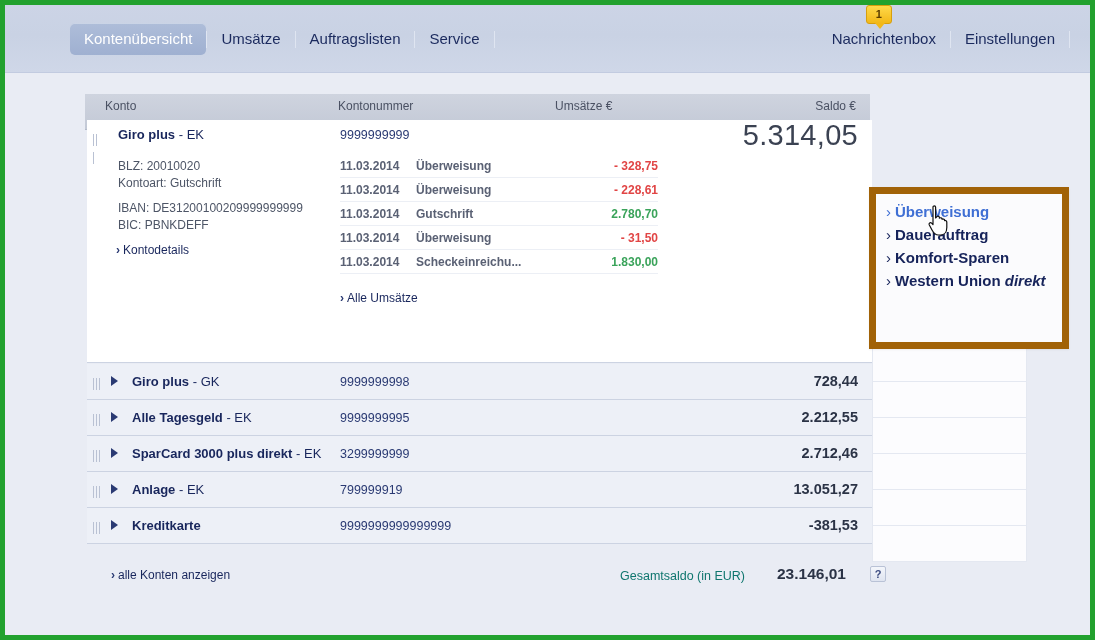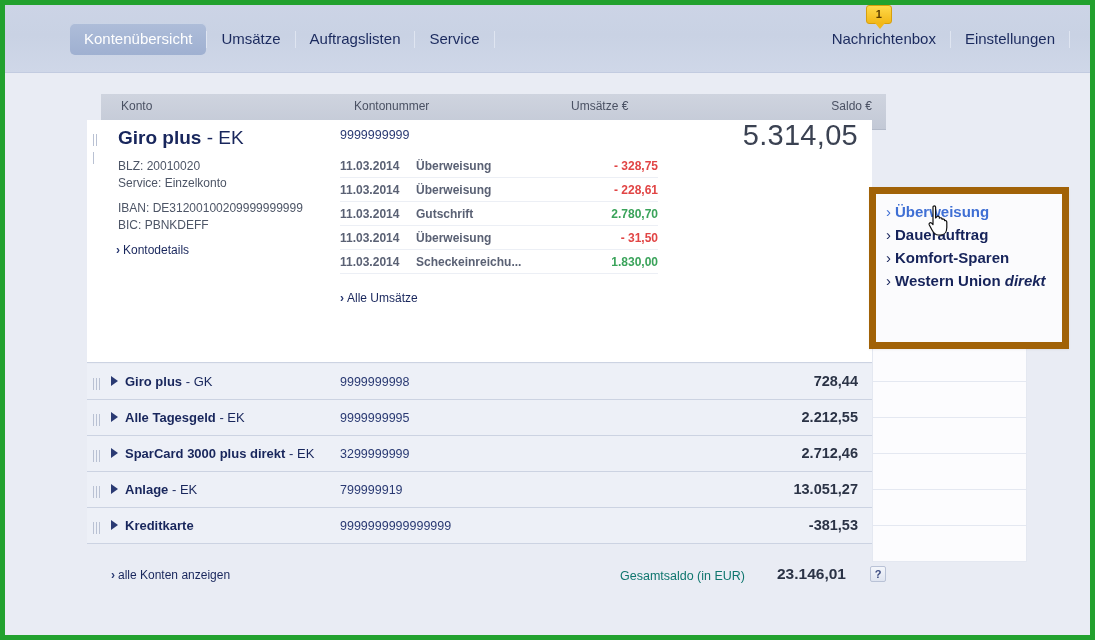--- a/index.html
+++ b/index.html
@@ -83,21 +83,21 @@
     border-right: 5px solid transparent;
     border-top: 6px solid #f2b818;
   }
 
   
   #content { position: relative; }
 
   
   #tbl-head {
     position: absolute;
-    left: 96px; top: 21px;
+    left: 80px; top: 21px;
     width: 785px; height: 36px;
     background: linear-gradient(180deg,#cfd4df 0%, #c3c9d6 100%);
     border-bottom: 1px solid #b3bac9;
   }
   #tbl-head div {
     position: absolute;
     top: 5px;
     font-size: 12px;
     color: #4a5163;
   }
@@ -119,21 +119,21 @@
     width: 8px; height: 12px;
   }
   .handle i {
     display: inline-block;
     width: 1px; height: 12px;
     background: #b9c1d3;
     margin-right: 2px;
   }
   #acct-open .aname {
     position: absolute; left: 31px; top: 7px;
-    font-size: 19px; font-weight: bold; color: #18265c;
+    font-size: 13px; font-weight: bold; color: #18265c;
   }
   #acct-open .aname span.sub { font-weight: normal; }
   #acct-open .anum {
     position: absolute; left: 253px; top: 8px;
     font-size: 12.5px; color: #2a3a73;
   }
   #acct-open .abal {
     position: absolute; right: 14px; top: -1px;
     font-size: 29px; color: #3b4252; letter-spacing: .3px;
   }
@@ -194,21 +194,21 @@
   }
   .row .handle { position: absolute; left: 6px; top: 12px; }
   .row .tri {
     position: absolute; left: 24px; top: 12px;
     width: 0; height: 0;
     border-top: 5px solid transparent;
     border-bottom: 5px solid transparent;
     border-left: 7px solid #2a3a73;
   }
   .row .rname {
-    position: absolute; left: 38px; top: 10px;
+    position: absolute; left: 45px; top: 10px;
     font-size: 13px; font-weight: bold; color: #18265c;
     white-space: nowrap;
   }
   .row .rname span.sub { font-weight: normal; }
   .row .rnum {
     position: absolute; left: 253px; top: 11px;
     font-size: 12.5px; color: #2a3a73;
   }
   .row .rbal {
     position: absolute; right: 14px; top: 9px;
@@ -326,21 +326,21 @@
 
       <div class="aname">
         <span>Giro plus</span>
         <span class="sub">- EK</span>
       </div>
       <div class="anum">9999999999</div>
       <div class="abal">5.314,05</div>
 
       <div class="meta m1">
         <div>BLZ: 20010020</div>
-        <div>Service: Einzelkonto</div>
+        <div>Kontoart: Gutschrift</div>
       </div>
       <div class="meta m2">
         <div>IBAN: DE31200100209999999999</div>
         <div>BIC: PBNKDEFF</div>
       </div>
 
       <div class="linkarrow" id="link-kontodetails">
         <span class="chev">›</span><span>Kontodetails</span>
       </div>
 

